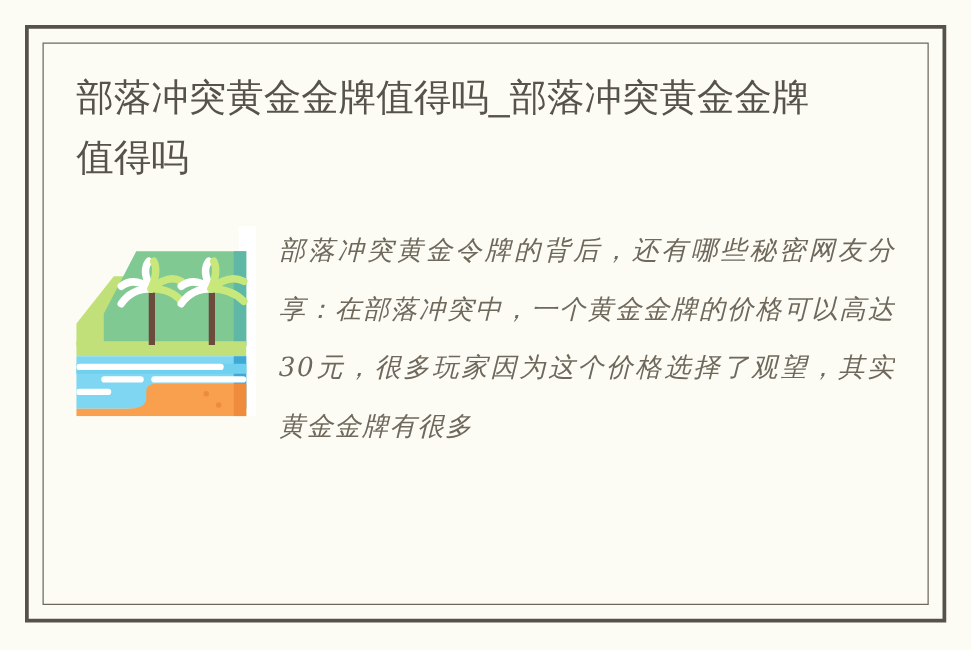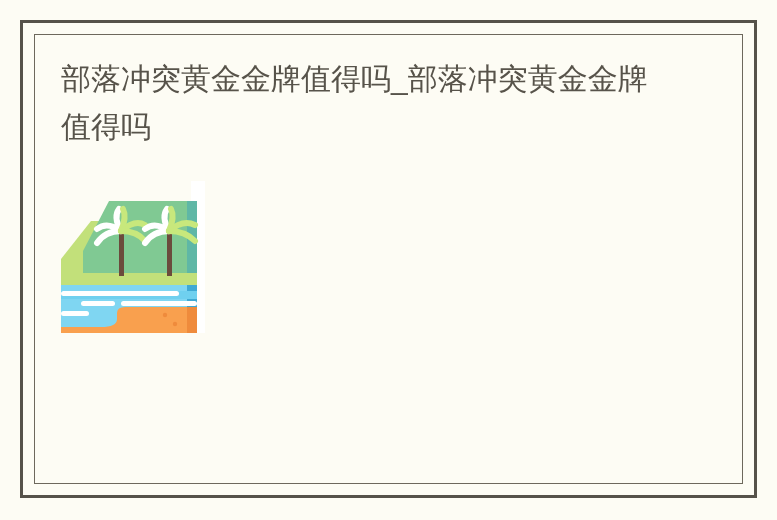--- a/index.html
+++ b/index.html
@@ -151,20 +151,21 @@
 
             <rect x="106" y="48" width="5" height="47" fill="#6b4b3c"></rect>
             <path d="M108 50 Q94 40 84 48" stroke="#ffffff" stroke-width="6" fill="none" stroke-linecap="round"></path>
             <path d="M108 50 Q92 50 84 62" stroke="#ffffff" stroke-width="6" fill="none" stroke-linecap="round"></path>
             <path d="M108 50 Q100 36 106 28" stroke="#ffffff" stroke-width="6" fill="none" stroke-linecap="round"></path>
             <path d="M108 50 Q122 38 134 44" stroke="#c8e87c" stroke-width="6" fill="none" stroke-linecap="round"></path>
             <path d="M108 50 Q124 50 134 60" stroke="#c8e87c" stroke-width="6" fill="none" stroke-linecap="round"></path>
             <path d="M108 50 Q114 36 110 28" stroke="#c8e87c" stroke-width="6" fill="none" stroke-linecap="round"></path>
           </svg>
 
+          <p id="body-text">部落冲突黄金令牌的背后，还有哪些秘密网友分享：在部落冲突中，一个黄金金牌的价格可以高达30元，很多玩家因为这个价格选择了观望，其实黄金金牌有很多</p>
 
         </div>
 
       </div>
 
     </div>
   </div>
 
 </div>
 

